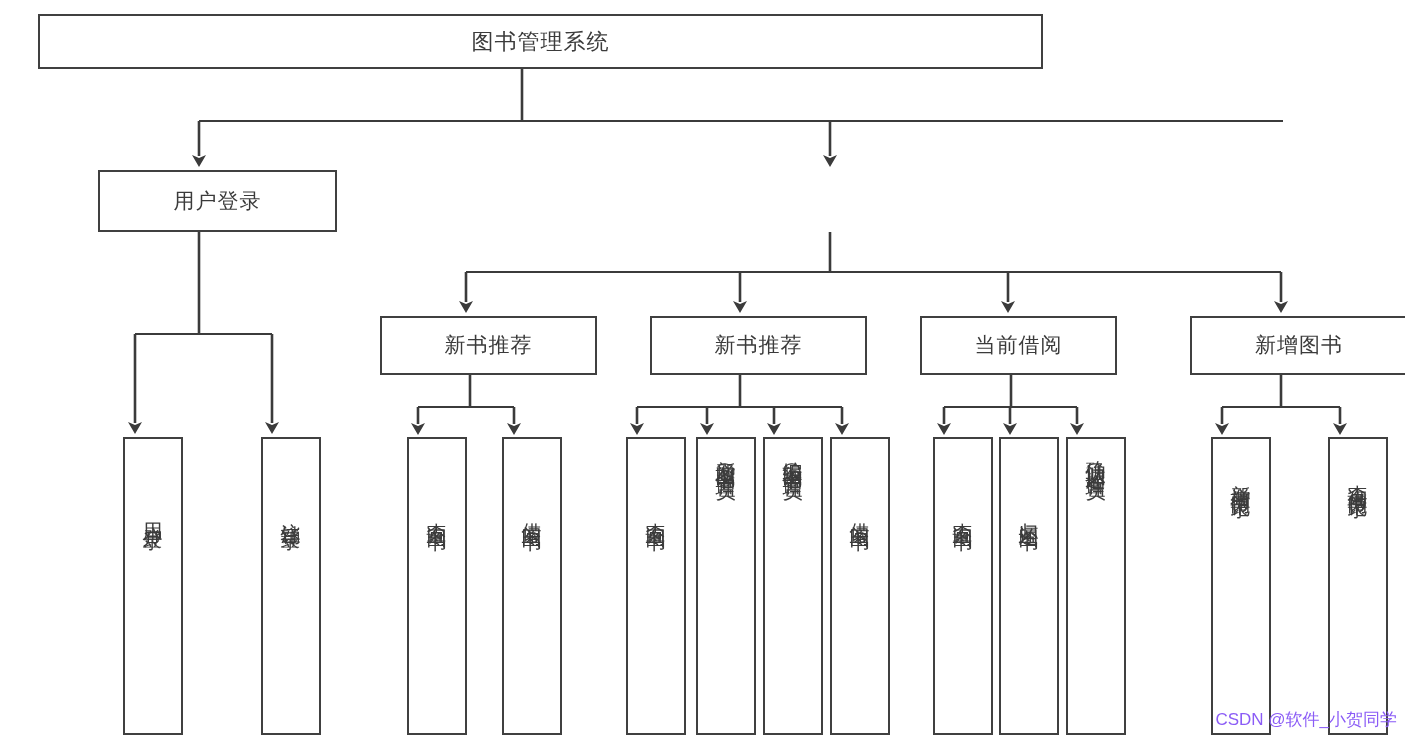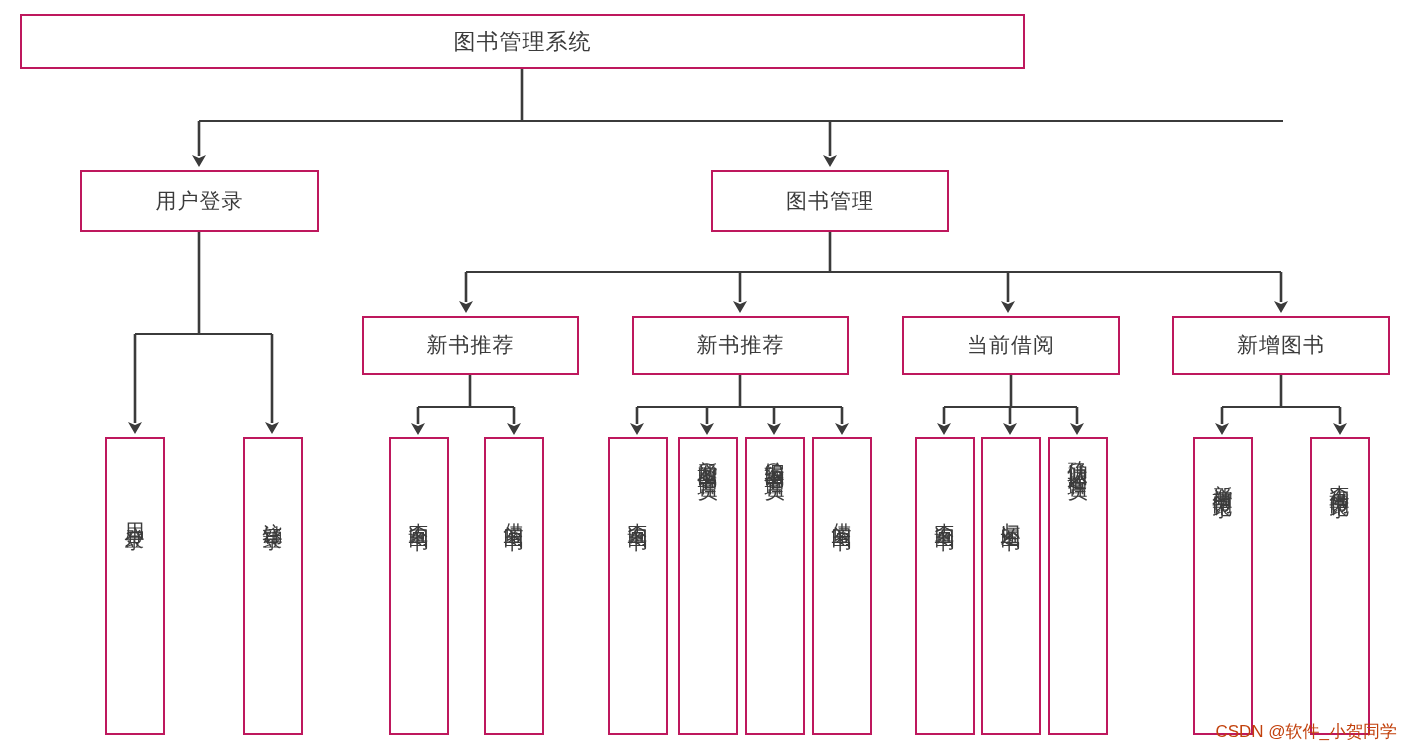--- a/index.html
+++ b/index.html
@@ -13,26 +13,27 @@
   }
   #diagram{position:absolute;left:0;top:0;width:1405px;height:747px;}
 
   
   #edges{position:absolute;left:0;top:0;width:1405px;height:747px;}
 
   .node{
     position:absolute;
     box-sizing:border-box;
     background:#ffffff;
-    border:2px solid #be185d;
+    border:2px solid #404040;
     display:flex;
     align-items:center;
     justify-content:center;
     color:#3b3b3b;
     z-index:2;
+    margin-left:18px;
   }
   .node .label{
     color:#3b3b3b;
     line-height:1.15;
     white-space:pre;
     user-select:none;
   }
 
   
   .h-node .label{
@@ -52,23 +53,23 @@
     text-orientation:upright;
     font-size:20px;
     letter-spacing:3px;
     line-height:1;
     white-space:pre;
   }
 
   .watermark{
     position:absolute;
     right:8px;
-    bottom:4px;
+    bottom:16px;
     font-size:17px;
-    color:#c2410c;
+    color:#8b5cf6;
     z-index:5;
     user-select:none;
     white-space:pre;
   }
 </style>
 </head>
 <body>
 
 <div id="diagram">
 
@@ -122,31 +123,28 @@
     </g>
   </svg>
 
   <div class="node h-node root" style="left:20px;top:14px;width:1005px;height:55px;">
     <span class="label">图书管理系统</span>
   </div>
 
   <div class="node h-node" style="left:80px;top:170px;width:239px;height:62px;">
     <span class="label">用户登录</span>
   </div>
-  <div class="node h-node" style="left:711px;top:170px;width:238px;height:62px;">
-    <span class="label">图书管理</span>
-  </div>
 
   <div class="node h-node" style="left:362px;top:316px;width:217px;height:59px;">
     <span class="label">新书推荐</span>
   </div>
   <div class="node h-node" style="left:632px;top:316px;width:217px;height:59px;">
     <span class="label">新书推荐</span>
   </div>
-  <div class="node h-node" style="left:902px;top:316px;width:218px;height:59px;">
+  <div class="node h-node" style="left:902px;top:316px;width:197px;height:59px;">
     <span class="label">当前借阅</span>
   </div>
   <div class="node h-node" style="left:1172px;top:316px;width:218px;height:59px;">
     <span class="label">新增图书</span>
   </div>
 
   <div class="node v-node" style="left:105px;top:437px;width:60px;height:298px;padding-top:68px;">
     <span class="label">用户登录</span>
   </div>
   <div class="node v-node" style="left:243px;top:437px;width:60px;height:298px;padding-top:68px;">

